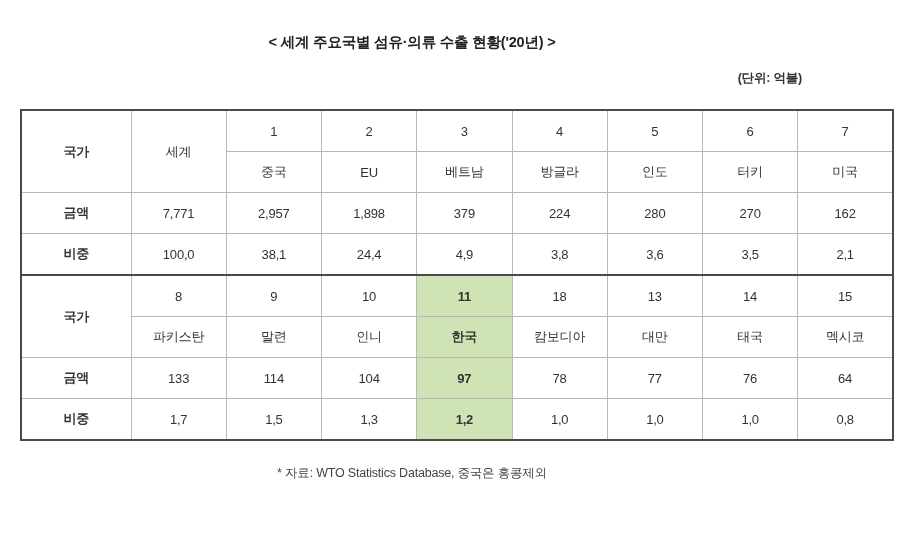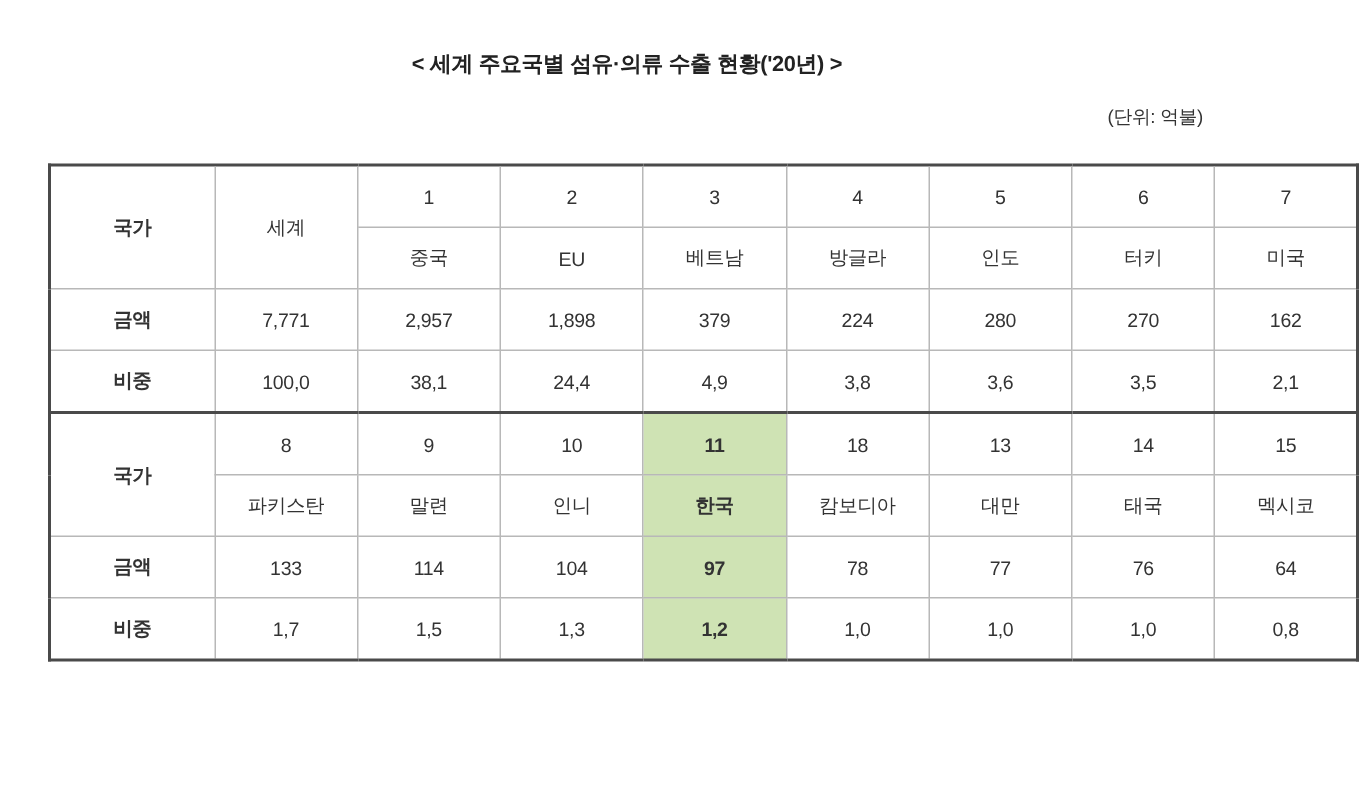--- a/index.html
+++ b/index.html
@@ -12,37 +12,36 @@
     background: #ffffff;
     font-family: "Liberation Sans", sans-serif;
     color: #333333;
     overflow: hidden;
   }
   .page {
     position: relative;
     width: 824px;
     height: 536px;
     box-sizing: border-box;
-    padding-left: 12px;
   }
   .title {
     text-align: center;
     font-size: 14.5px;
     font-weight: bold;
     color: #222222;
     padding-top: 33px;
     letter-spacing: -0.2px;
   }
   .unit {
     text-align: right;
     font-size: 12.5px;
     color: #333333;
     padding-top: 18px;
     padding-right: 22px;
-    font-weight: normal;
+    font-weight: bold;
     letter-spacing: -0.2px;
   }
   .table-wrap {
     margin: 22px 20px 0 20px;
   }
   table.main {
     border-collapse: collapse;
     width: 872px;
     table-layout: fixed;
   }
@@ -204,14 +203,15 @@
           <td class="hl outer-bottom">1,2</td>
           <td class="outer-bottom">1,0</td>
           <td class="outer-bottom">1,0</td>
           <td class="outer-bottom">1,0</td>
           <td class="outer-bottom outer-right">0,8</td>
         </tr>
       </tbody>
     </table>
   </div>
 
+  <div class="source">* 자료: WTO Statistics Database, 중국은 홍콩제외</div>
 
 </div>
 
 </body></html>

